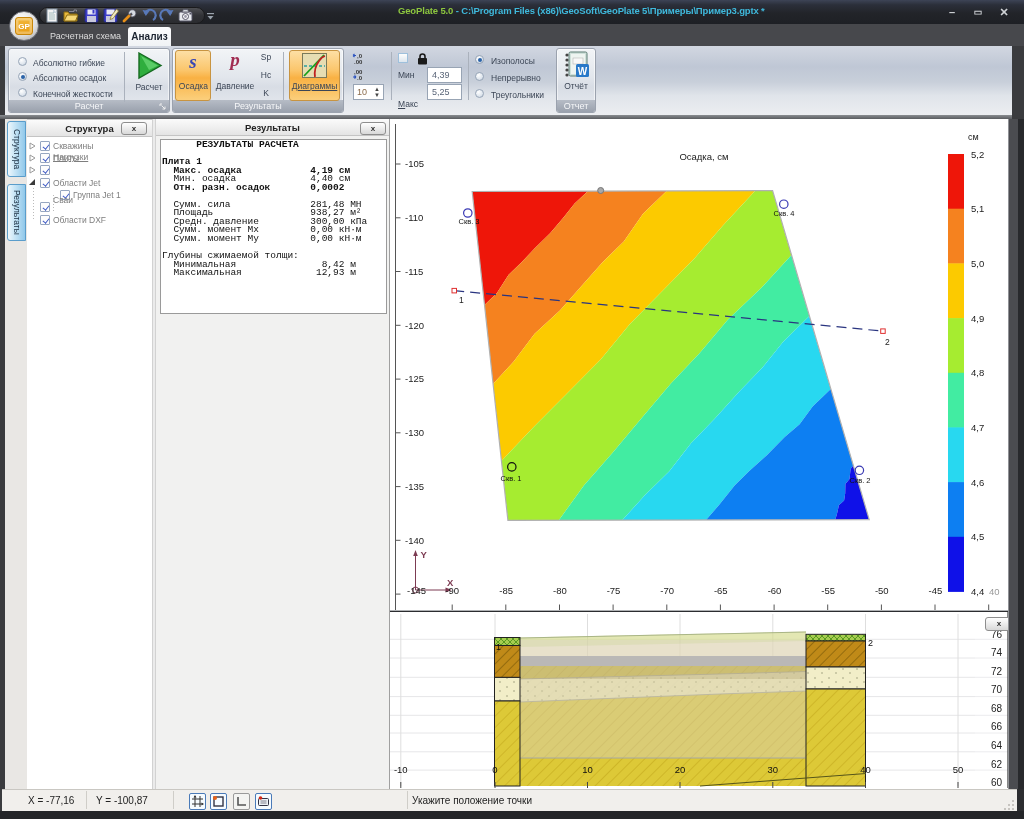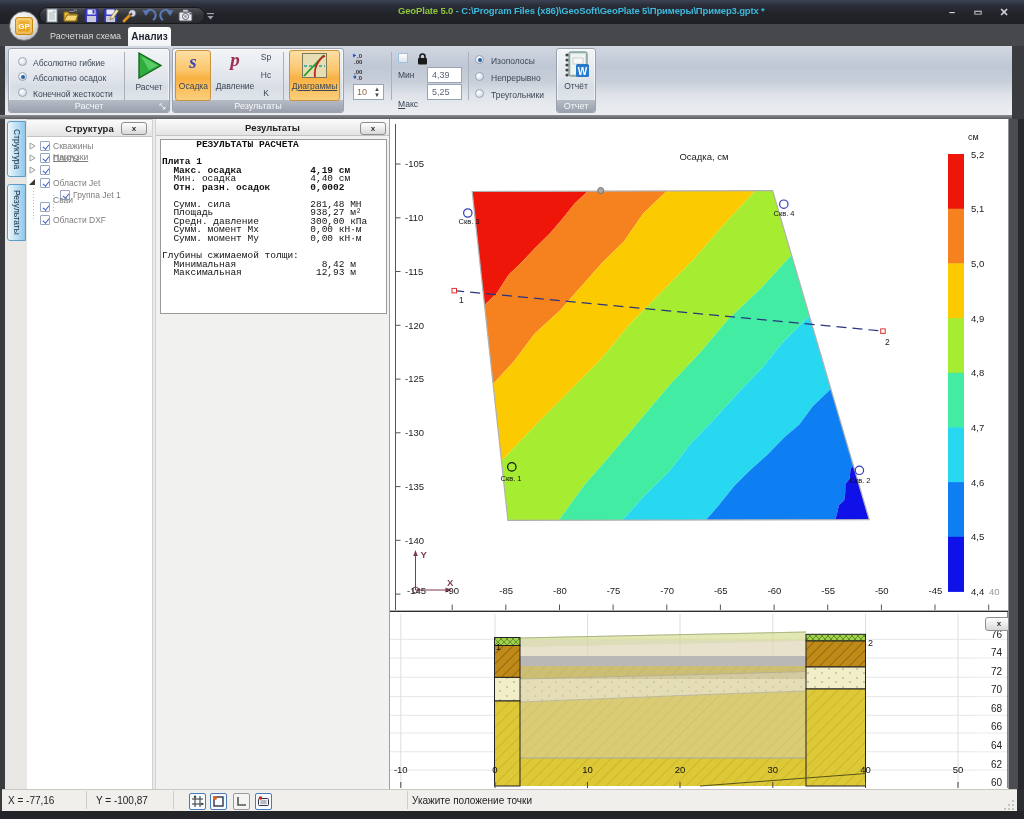--- a/index.html
+++ b/index.html
@@ -493,21 +493,21 @@
 <svg class="abs" style="left:1004px;top:799px;" width="11" height="11">
       <g fill="#b8b6b2">
         <circle cx="9" cy="2" r="1"></circle>
         <circle cx="9" cy="6" r="1"></circle>
         <circle cx="9" cy="10" r="1"></circle>
         <circle cx="5" cy="6" r="1"></circle>
         <circle cx="5" cy="10" r="1"></circle>
         <circle cx="1" cy="10" r="1"></circle>
       </g>
     </svg>
-<div class="abs sbtext" style="left:8px;text-align:center;">X = -77,16</div>
+<div class="abs sbtext" style="left:28px;text-align:center;">X = -77,16</div>
 <div class="abs sbtext" style="left:96px;">Y = -100,87</div>
 <div class="abs sbsep" style="left:86px;"></div>
 <div class="abs sbsep" style="left:173px;"></div>
 <div class="abs sbsep" style="left:407px;"></div>
 <div class="abs" id="sbbtns">
  <div class="abs sbbtn" style="left:189px;border:1px solid #4a7ab8;"></div>
  <svg class="abs" style="left:191px;top:795px;" width="13" height="13">
         <line x1="4" y1="1" x2="4" y2="12" stroke="#333"></line>
         <line x1="9" y1="1" x2="9" y2="12" stroke="#333"></line>
         <line x1="1" y1="4" x2="12" y2="4" stroke="#333"></line>

